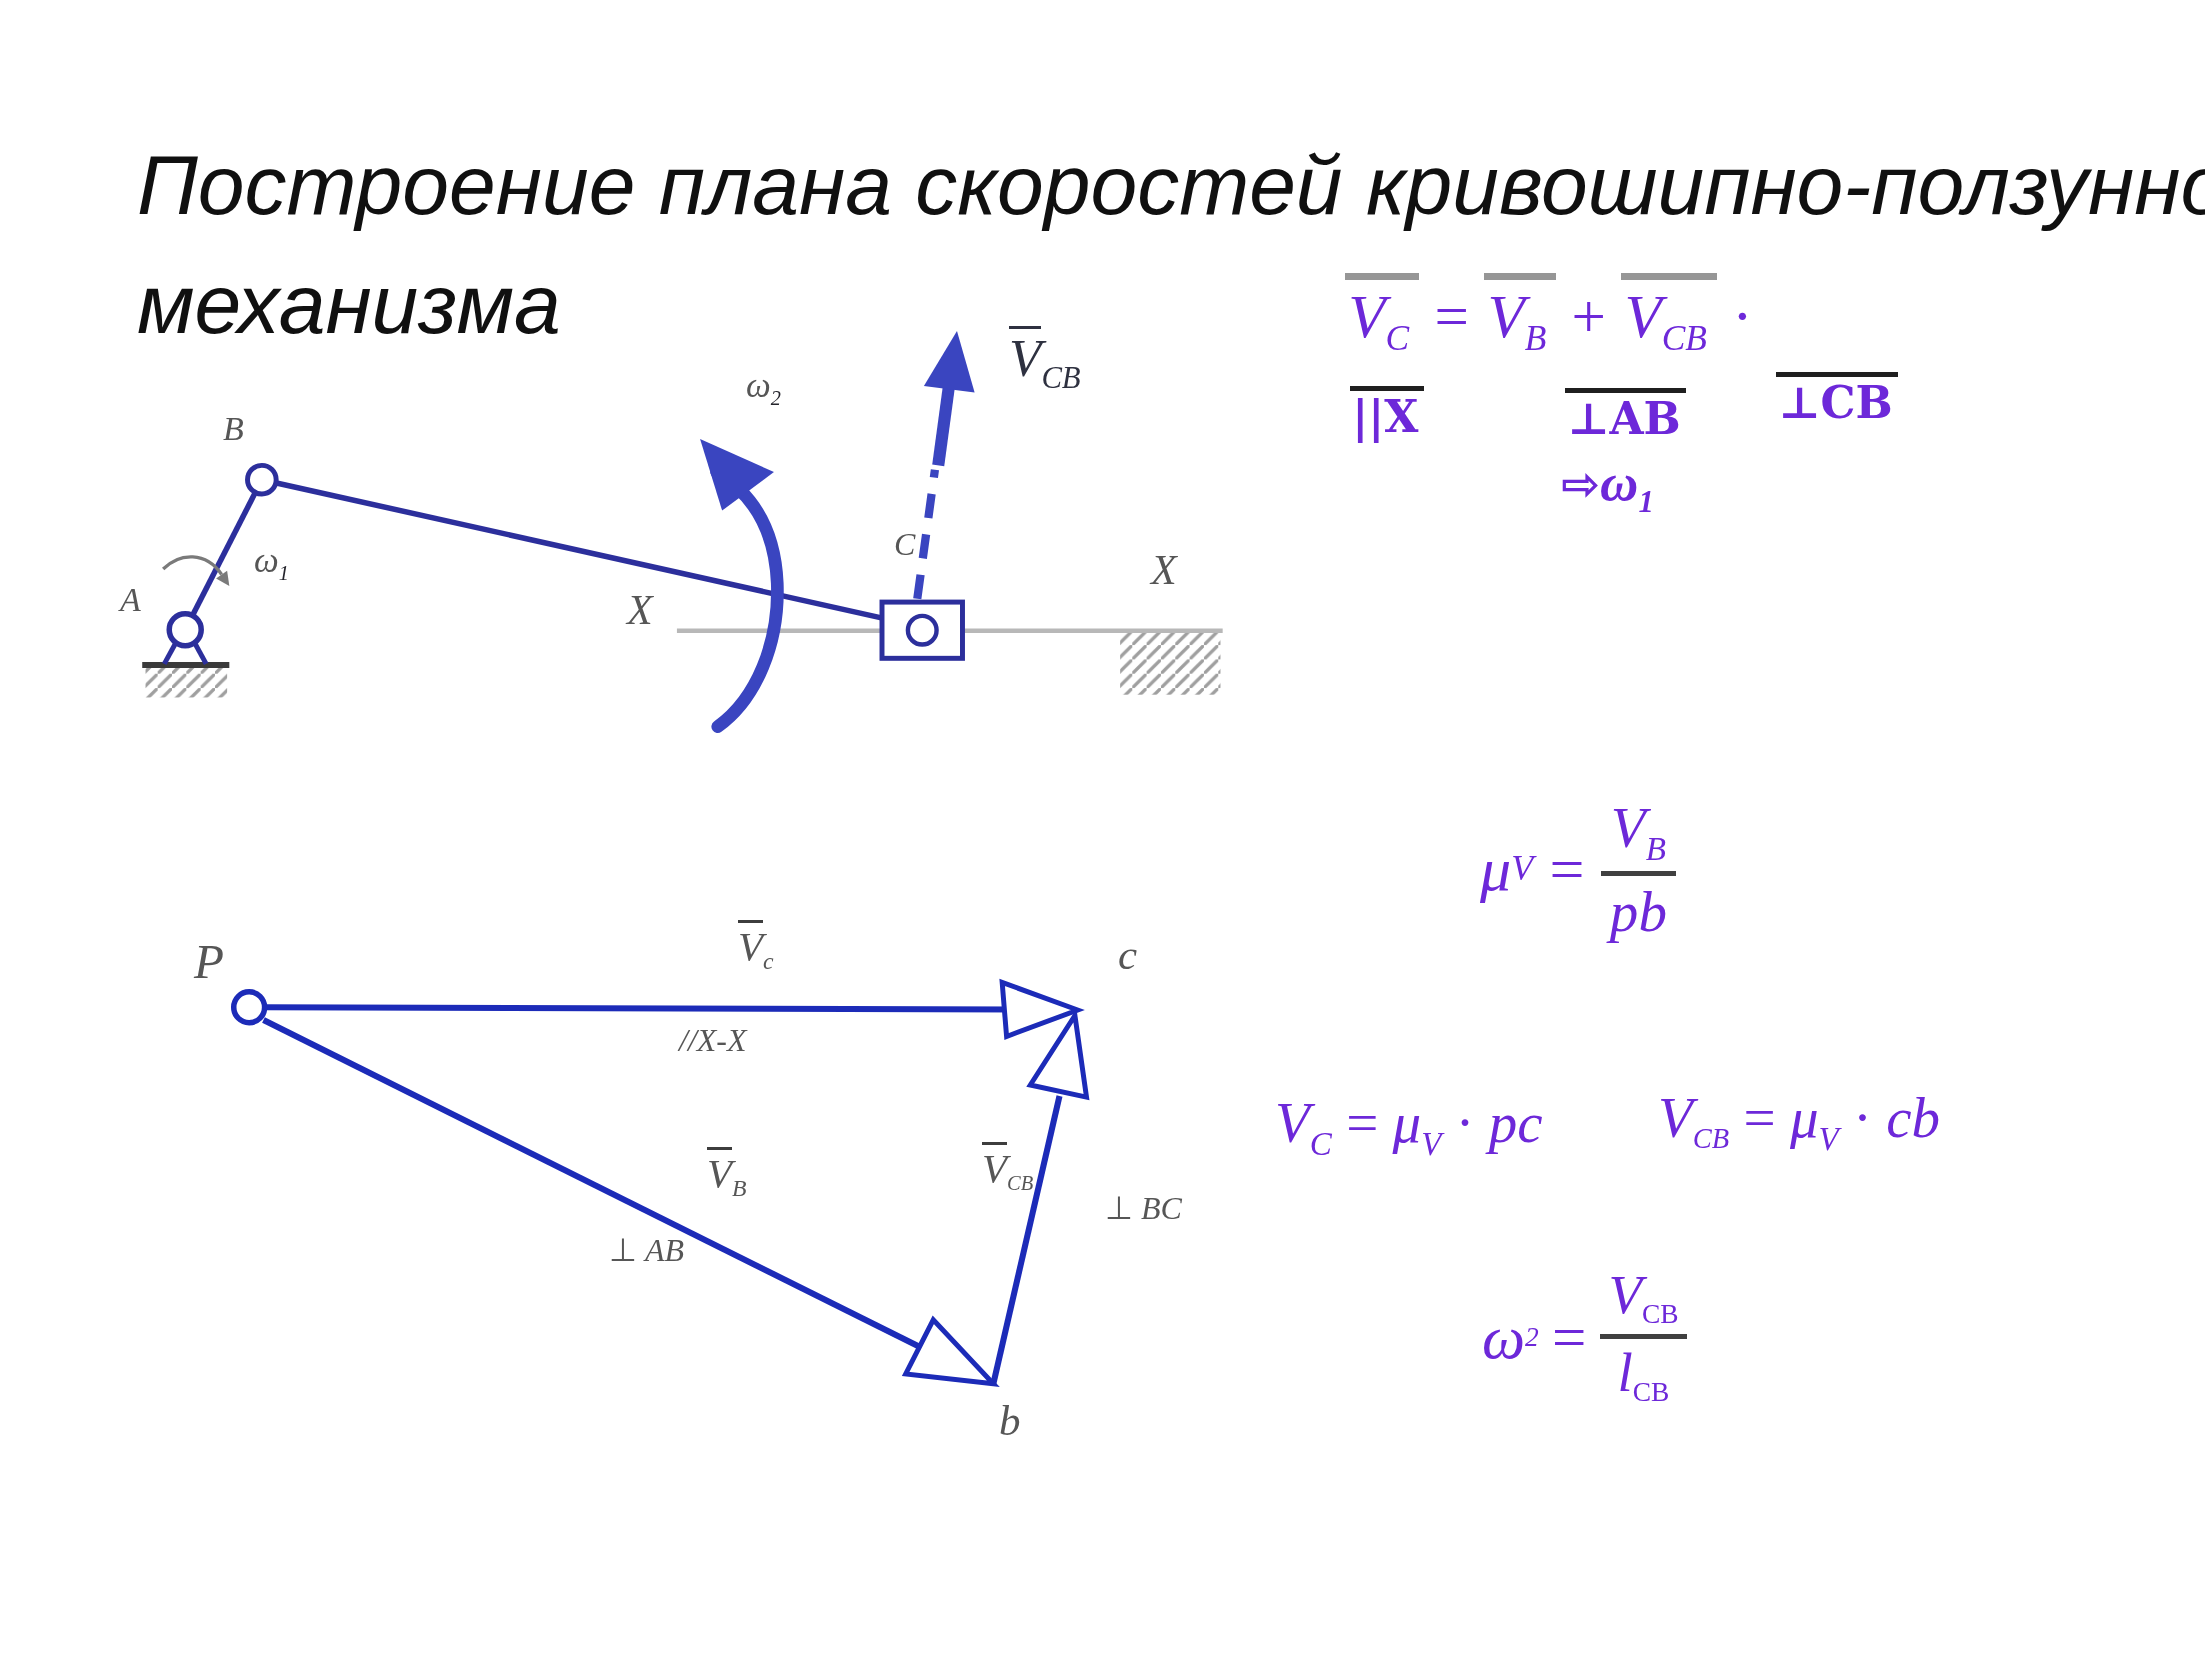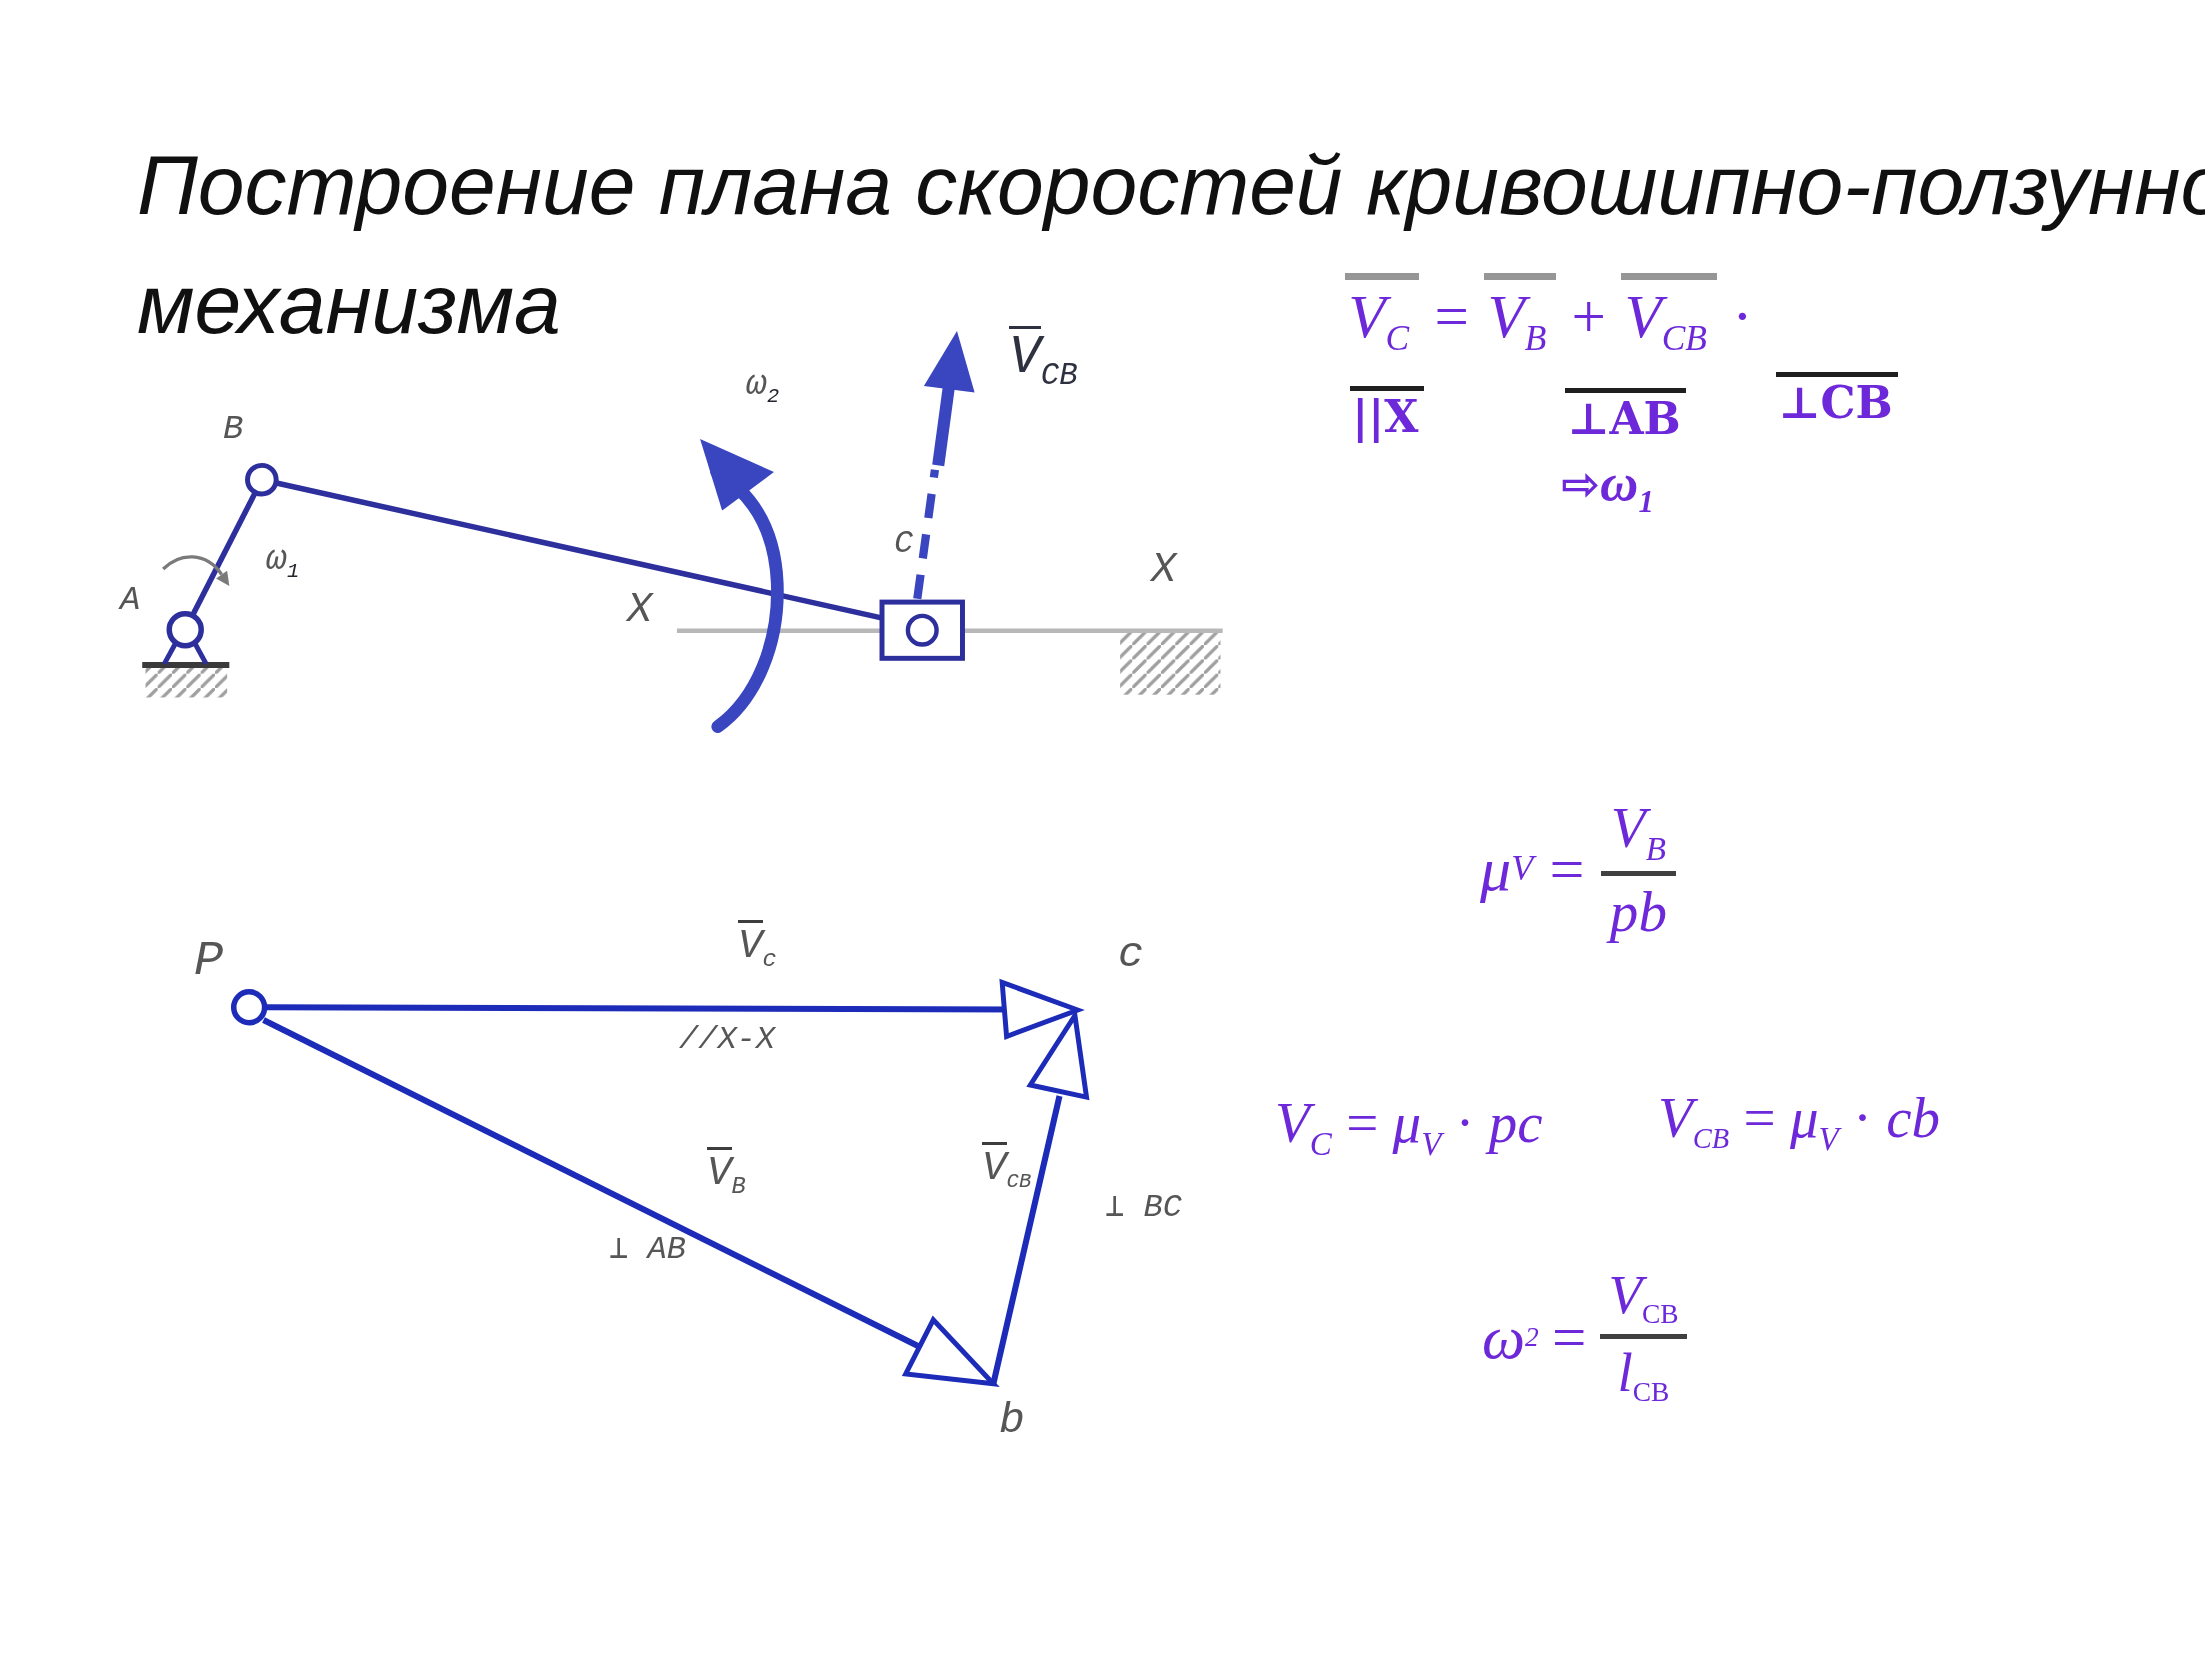--- a/index.html
+++ b/index.html
@@ -4,21 +4,21 @@
 <style>
   html,body{margin:0;padding:0;width:2205px;height:1654px;background:#ffffff;overflow:hidden;}
   .slide{position:relative;width:2205px;height:1654px;background:#ffffff;}
   .layer{position:absolute;left:0;top:0;}
 
   
   .title{position:absolute;left:137px;top:126px;font-family:"Liberation Sans","DejaVu Sans",sans-serif;
          font-style:italic;font-weight:400;font-size:84px;line-height:1.42;color:#101010;white-space:nowrap;}
 
   
-  .lbl{position:absolute;font-family:Liberation Mono, monospace;font-style:italic;color:#565656;
+  .lbl{position:absolute;font-family:Liberation Serif, serif;font-style:italic;color:#565656;
        white-space:nowrap;line-height:1;}
   .sub{font-size:.58em;vertical-align:-0.38em;font-style:italic;}
   .vbar{display:inline-block;border-top:3.3px solid #3d3d3d;padding-top:3.3px;}
   .darklbl{color:#2e3140;}
   .subdark{color:#24242c;}
 
   
   .frm{position:absolute;font-family:"Liberation Serif","DejaVu Serif",serif;font-style:italic;
        color:#6d28d9;white-space:nowrap;line-height:1;}
   .upr{font-style:normal;}
@@ -88,21 +88,21 @@
   <div class="lbl" style="left:120px;top:583px;font-size:34px">
     <span>A</span></div>
   <div class="lbl" style="left:223px;top:412px;font-size:34px">
     <span>B</span></div>
   <div class="lbl" style="left:894px;top:528px;font-size:32px">
     <span>C</span></div>
   <div class="lbl" style="left:627px;top:589px;font-size:42px">
     <span>X</span></div>
   <div class="lbl" style="left:1151px;top:549px;font-size:42px">
     <span>X</span></div>
-  <div class="lbl" style="left:266px;top:543px;font-size:35px">
+  <div class="lbl" style="left:254px;top:543px;font-size:35px">
     <span>ω</span><span class="sub subdark">1</span></div>
   <div class="lbl" style="left:746px;top:368px;font-size:35px">
     <span>ω</span><span class="sub subdark">2</span></div>
   <div class="lbl darklbl" style="left:1009px;top:326px;font-size:53px">
     <span class="vbar" style="border-color:#2e3140">V</span><span class="sub">CB</span></div>
 
   <div class="lbl" style="left:194px;top:937px;font-size:49px">
     <span>P</span></div>
   <div class="lbl" style="left:1118px;top:933px;font-size:43px">
     <span>c</span></div>

